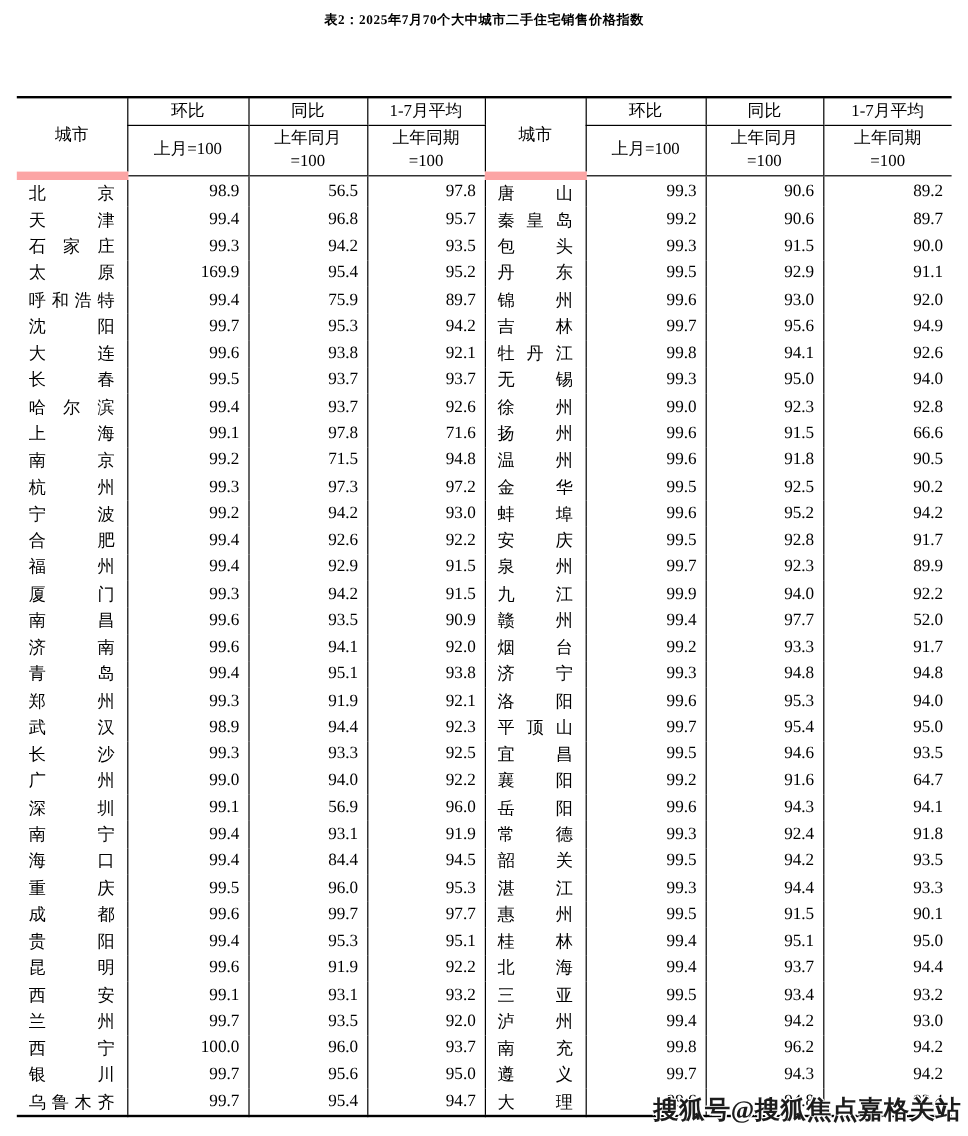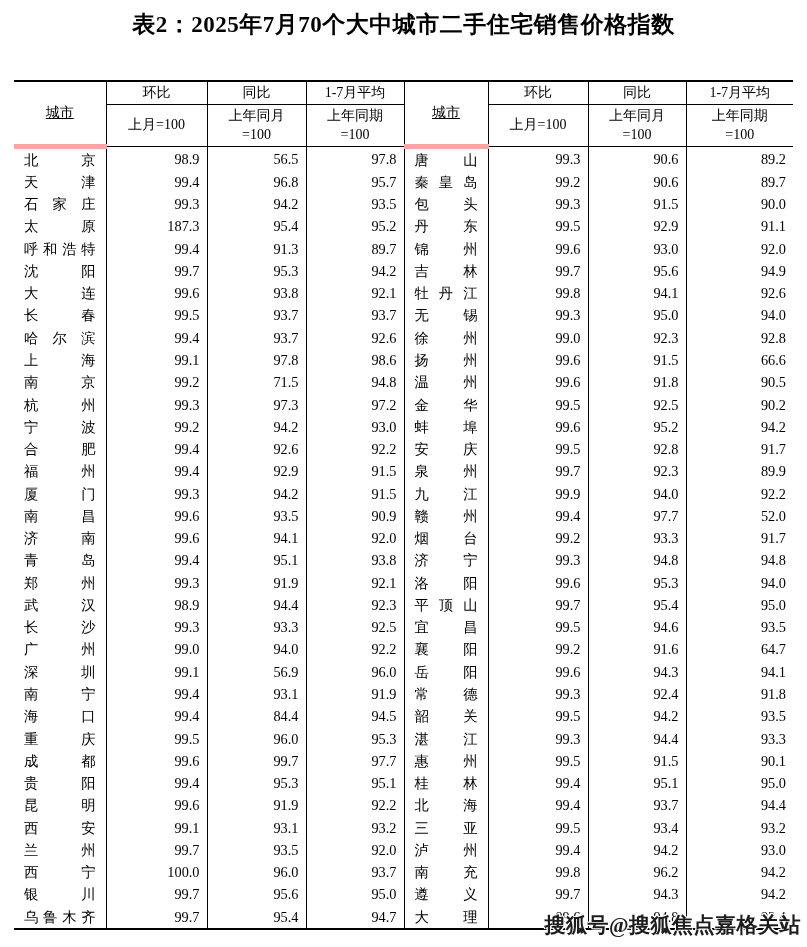--- a/index.html
+++ b/index.html
@@ -11,21 +11,21 @@
     width: 807px;
     height: 947px;
     position: relative;
     font-family: "Liberation Serif", "DejaVu Serif", serif;
     color: #000;
     overflow: hidden;
   }
   .title {
     text-align: center;
     font-weight: bold;
-    font-size: 23px;
+    font-size: 11px;
     padding-top: 9px;
     letter-spacing: 0.5px;
   }
   table.price-table {
     position: absolute;
     left: 14px;
     top: 80px;
     width: 779px;
     border-collapse: collapse;
     table-layout: fixed;
@@ -40,21 +40,21 @@
   
   .bl { border-left: 1px solid #000; }
   thead th {
     font-size: 14px;
     text-align: center;
     vertical-align: middle;
   }
   thead tr.hrow1 th { height: 22px; margin-left: 44px; }
   thead tr.hrow2 th { height: 41px; line-height: 1.3; }
   thead th.metric { border-bottom: 1px solid #000; }
-  thead th.cityhead { border-bottom: 5px solid #fca5a5; text-decoration: underline; }
+  thead th.cityhead { border-bottom: 7px solid #fca5a5; }
   thead th.base { border-bottom: 1px solid #000; }
   tbody td { height: 22.28px; font-size: 14.3px; }
   td.num-cell {
     text-align: right;
     padding-right: 7px;
   }
   td.city-cell { padding: 0 10px 0 10px; }
   .city-justify {
     display: flex;
     justify-content: space-between;
@@ -183,21 +183,21 @@
         <td class="bl num-cell">91.5</td>
         <td class="bl num-cell">90.0</td>
       </tr>
       <tr>
         <td class="city-cell">
           <span class="city-justify">
             <span>太</span>
             <span>原</span>
           </span>
         </td>
-        <td class="bl num-cell">187.3</td>
+        <td class="bl num-cell">169.9</td>
         <td class="bl num-cell">95.4</td>
         <td class="bl num-cell">95.2</td>
         <td class="bl city-cell">
           <span class="city-justify">
             <span>丹</span>
             <span>东</span>
           </span>
         </td>
         <td class="bl num-cell">99.5</td>
         <td class="bl num-cell">92.9</td>
@@ -206,21 +206,21 @@
       <tr>
         <td class="city-cell">
           <span class="city-justify">
             <span>呼</span>
             <span>和</span>
             <span>浩</span>
             <span>特</span>
           </span>
         </td>
         <td class="bl num-cell">99.4</td>
-        <td class="bl num-cell">91.3</td>
+        <td class="bl num-cell">75.9</td>
         <td class="bl num-cell">89.7</td>
         <td class="bl city-cell">
           <span class="city-justify">
             <span>锦</span>
             <span>州</span>
           </span>
         </td>
         <td class="bl num-cell">99.6</td>
         <td class="bl num-cell">93.0</td>
         <td class="bl num-cell">92.0</td>
@@ -309,21 +309,21 @@
       </tr>
       <tr>
         <td class="city-cell">
           <span class="city-justify">
             <span>上</span>
             <span>海</span>
           </span>
         </td>
         <td class="bl num-cell">99.1</td>
         <td class="bl num-cell">97.8</td>
-        <td class="bl num-cell">98.6</td>
+        <td class="bl num-cell">71.6</td>
         <td class="bl city-cell">
           <span class="city-justify">
             <span>扬</span>
             <span>州</span>
           </span>
         </td>
         <td class="bl num-cell">99.6</td>
         <td class="bl num-cell">91.5</td>
         <td class="bl num-cell">66.6</td>
       </tr>

